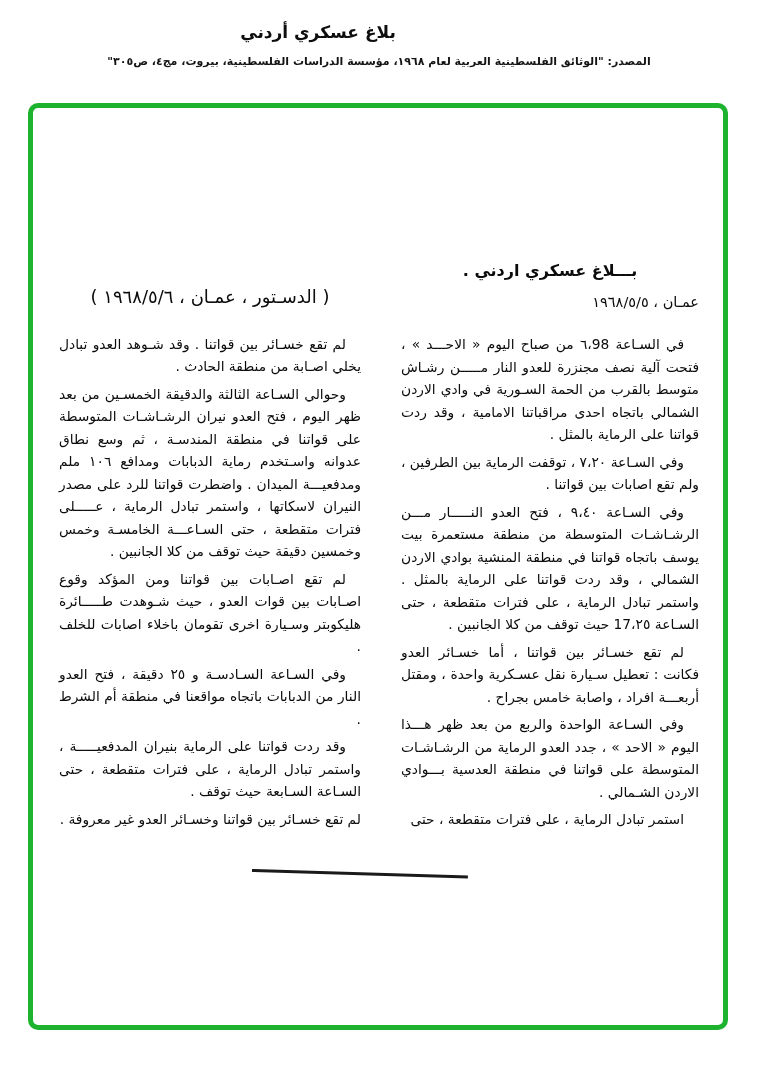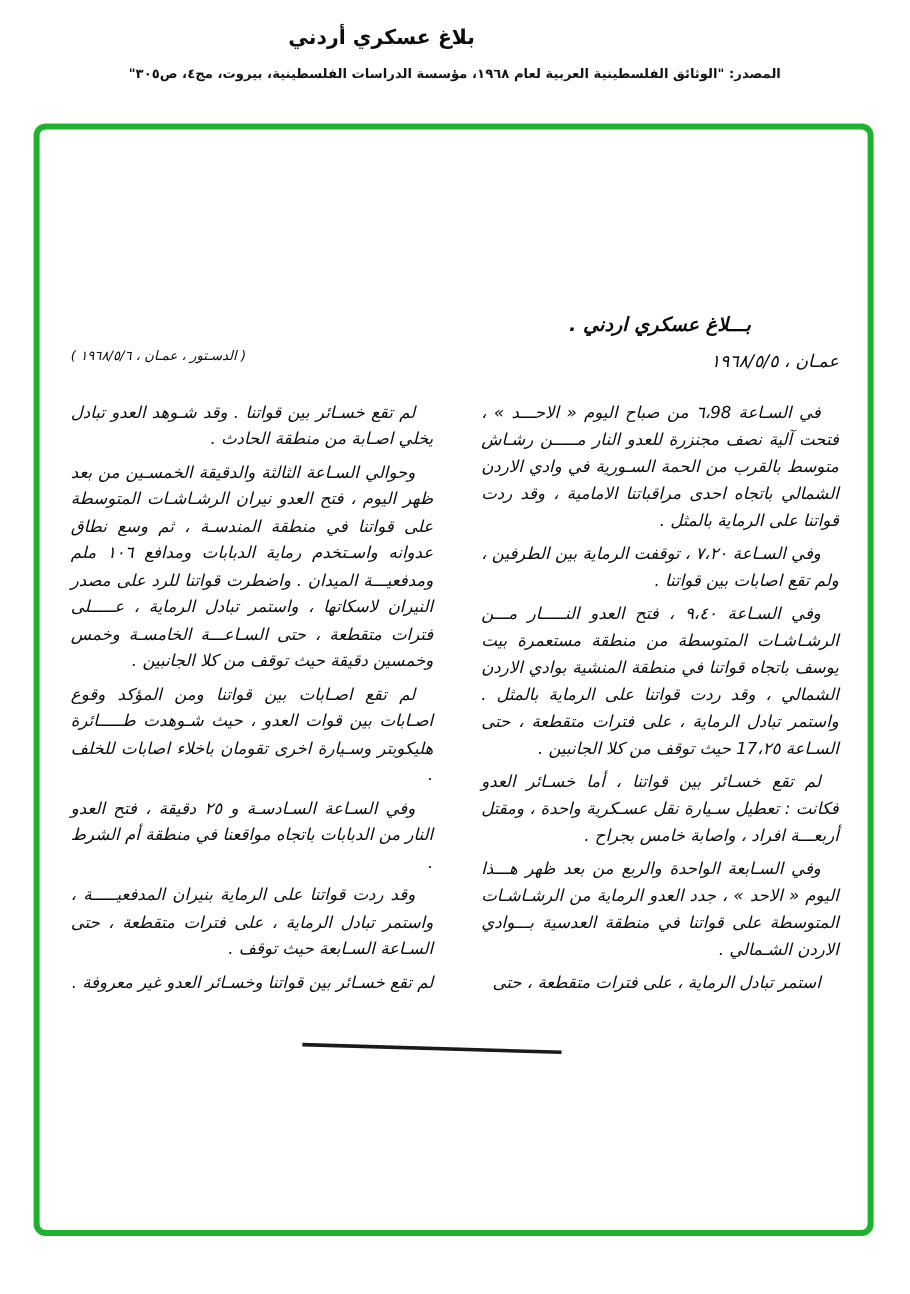--- a/index.html
+++ b/index.html
@@ -16,35 +16,35 @@
   .doc-source{
     position:absolute;top:55px;left:0;width:758px;text-align:center;
     font-size:11px;font-weight:bold;color:#141414;
   }
   .frame{
     position:absolute;left:28px;top:103px;width:700px;height:927px;
     border:5px solid #1db32e;border-radius:10px;box-sizing:border-box;
   }
   .col{
     position:absolute;direction:rtl;text-align:justify;
-    font-size:13.8px;line-height:22.5px;color:#0b0b0b;font-style:italic;
+    font-size:13.8px;line-height:22.5px;color:#0b0b0b;
   }
   .col p{margin:0 0 5px 0;text-indent:15px;}
   .col p.no-indent{text-indent:0;}
   .col-right{top:152px;right:24px;width:298px;}
   .col-left{top:178px;left:26px;width:302px;}
   .com-heading{
     text-align:center;font-size:16px;font-weight:bold;
     margin:0 0 8px 0;letter-spacing:.4px;
   }
   .com-dateline{
     text-align:right;font-size:14.5px;margin:0 0 20px 0;
   }
   .cite-heading{
-    text-align:left;font-size:11px;margin:0 0 24px 0;letter-spacing:.3px;
+    text-align:center;font-size:18px;margin:0 0 24px 0;letter-spacing:.3px;
   }
   .bottom-rule{
     position:absolute;left:252px;top:869px;width:216px;height:3px;
     background:#1a1a1a;transform:rotate(1.7deg);transform-origin:left center;
   }
 </style>
 </head>
 <body>
 
 <div class="page-header">
@@ -54,21 +54,21 @@
 
 <div class="frame">
 
   <div class="col col-right">
     <div class="com-heading">بـــلاغ عسكري اردني .</div>
     <div class="com-dateline">عمـان ، ١٩٦٨/٥/٥</div>
     <p>في السـاعة ٦،98 من صباح اليوم « الاحـــد » ، فتحت آلية نصف مجنزرة للعدو النار مـــــن رشـاش متوسط بالقرب من الحمة السـورية في وادي الاردن الشمالي باتجاه احدى مراقباتنا الامامية ، وقد ردت قواتنا على الرماية بالمثل .</p>
     <p>وفي السـاعة ٧،٢٠ ، توقفت الرماية بين الطرفين ، ولم تقع اصابات بين قواتنا .</p>
     <p>وفي السـاعة ٩،٤٠ ، فتح العدو النـــــار مـــن الرشـاشـات المتوسطة من منطقة مستعمرة بيت يوسف باتجاه قواتنا في منطقة المنشية بوادي الاردن الشمالي ، وقد ردت قواتنا على الرماية بالمثل . واستمر تبادل الرماية ، على فترات متقطعة ، حتى السـاعة 17،٢٥ حيث توقف من كلا الجانبين .</p>
     <p>لم تقع خسـائر بين قواتنا ، أما خسـائر العدو فكانت : تعطيل سـيارة نقل عسـكرية واحدة ، ومقتل أربعـــة افراد ، واصابة خامس بجراح .</p>
-    <p>وفي السـابعة الواحدة والربع من بعد ظهر هـــذا اليوم « الاحد » ، جدد العدو الرماية من الرشـاشـات المتوسطة على قواتنا في منطقة العدسية بـــوادي الاردن الشـمالي .</p>
+    <p>وفي السـاعة الواحدة والربع من بعد ظهر هـــذا اليوم « الاحد » ، جدد العدو الرماية من الرشـاشـات المتوسطة على قواتنا في منطقة العدسية بـــوادي الاردن الشـمالي .</p>
     <p>استمر تبادل الرماية ، على فترات متقطعة ، حتى</p>
   </div>
 
   <div class="col col-left">
     <div class="cite-heading">( الدسـتور ، عمـان ، ١٩٦٨/٥/٦ )</div>
     <p>لم تقع خسـائر بين قواتنا . وقد شـوهد العدو تبادل يخلي اصـابة من منطقة الحادث .</p>
     <p>وحوالي السـاعة الثالثة والدقيقة الخمسـين من بعد ظهر اليوم ، فتح العدو نيران الرشـاشـات المتوسطة على قواتنا في منطقة المندسـة ، ثم وسع نطاق عدوانه واسـتخدم رماية الدبابات ومدافع ١٠٦ ملم ومدفعيـــة الميدان . واضطرت قواتنا للرد على مصدر النيران لاسكاتها ، واستمر تبادل الرماية ، عـــــلى فترات متقطعة ، حتى السـاعـــة الخامسـة وخمس وخمسين دقيقة حيث توقف من كلا الجانبين .</p>
     <p>لم تقع اصـابات بين قواتنا ومن المؤكد وقوع اصـابات بين قوات العدو ، حيث شـوهدت طـــــائرة هليكوبتر وسـيارة اخرى تقومان باخلاء اصابات للخلف .</p>
     <p>وفي السـاعة السـادسـة و ٢٥ دقيقة ، فتح العدو النار من الدبابات باتجاه مواقعنا في منطقة أم الشرط .</p>
     <p>وقد ردت قواتنا على الرماية بنيران المدفعيـــــة ، واستمر تبادل الرماية ، على فترات متقطعة ، حتى السـاعة السـابعة حيث توقف .</p>

